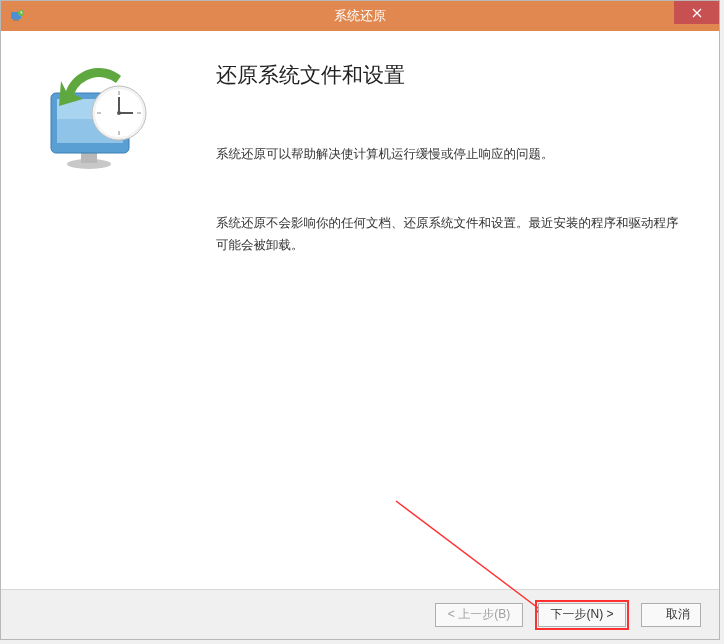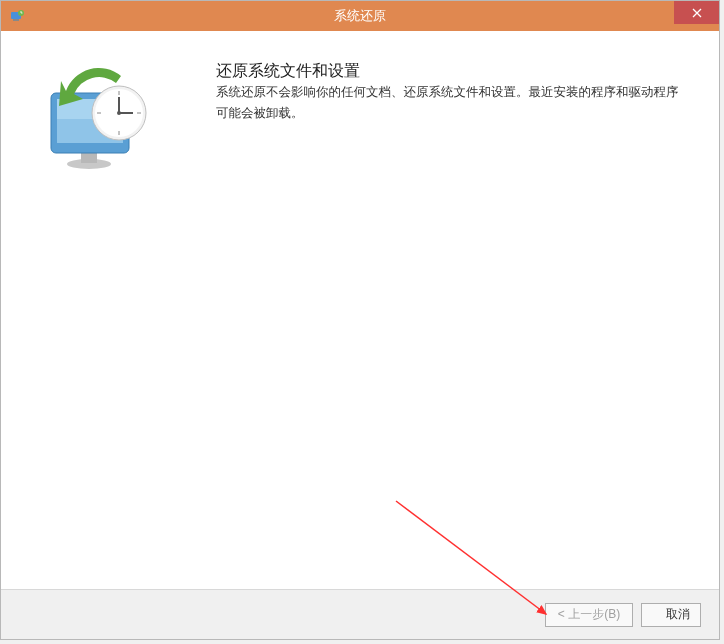--- a/index.html
+++ b/index.html
@@ -67,38 +67,39 @@
     .restore-icon {
       width: 115px;
       height: 115px;
       position: relative;
     }
     .content-panel {
       flex: 1;
       padding: 30px 30px 0 20px;
     }
     .heading {
-      font-size: 16px;
+      font-size: 21px;
       color: #222;
+      margin-bottom: 55px;
       font-weight: normal;
     }
     .paragraph {
       font-size: 12.5px;
       color: #333;
       line-height: 1.7;
       margin-bottom: 48px;
     }
     .footer {
       height: 50px;
       border-top: 1px solid #d8d8d8;
       display: flex;
       align-items: center;
       justify-content: flex-end;
       padding-right: 18px;
-      gap: 8px;
+      gap: 15px;
       background: #f0f0f0;
     }
     .btn {
       min-width: 88px;
       height: 24px;
       background: #f9f9f9;
       border: 1px solid #aeaeae;
       font-size: 12px;
       color: #333;
       cursor: pointer;
@@ -170,31 +171,33 @@
           <line x1="78" y1="30" x2="78" y2="34" stroke="#888" stroke-width="1"></line>
           <line x1="78" y1="70" x2="78" y2="74" stroke="#888" stroke-width="1"></line>
           <line x1="56" y1="52" x2="60" y2="52" stroke="#888" stroke-width="1"></line>
           <line x1="96" y1="52" x2="100" y2="52" stroke="#888" stroke-width="1"></line>
         </svg>
       </div>
     </div>
 
     <div class="content-panel">
       <h2 class="heading">还原系统文件和设置</h2>
+      <p class="paragraph">系统还原可以帮助解决使计算机运行缓慢或停止响应的问题。</p>
       <p class="paragraph">系统还原不会影响你的任何文档、还原系统文件和设置。最近安装的程序和驱动程序可能会被卸载。</p>
     </div>
 
     <svg class="arrow-annotation" width="180" height="150">
       <defs>
         <marker id="arrhead" markerWidth="8" markerHeight="8" refX="6" refY="3" orient="auto">
           <path d="M0,0 L7,3 L0,6 Z" fill="#ff3030"></path>
         </marker>
       </defs>
       <line x1="5" y1="5" x2="155" y2="118" stroke="#ff3030" stroke-width="1.5" marker-end="url(#arrhead)"></line>
     </svg>
   </div>
 
   <div class="footer">
     <button class="btn" disabled="">&lt; 上一步(B)</button>
+    <button class="btn highlighted">下一步(N) &gt;</button>
     <button class="btn cancel">取消</button>
   </div>
 
 </div>
 
 </body></html>

